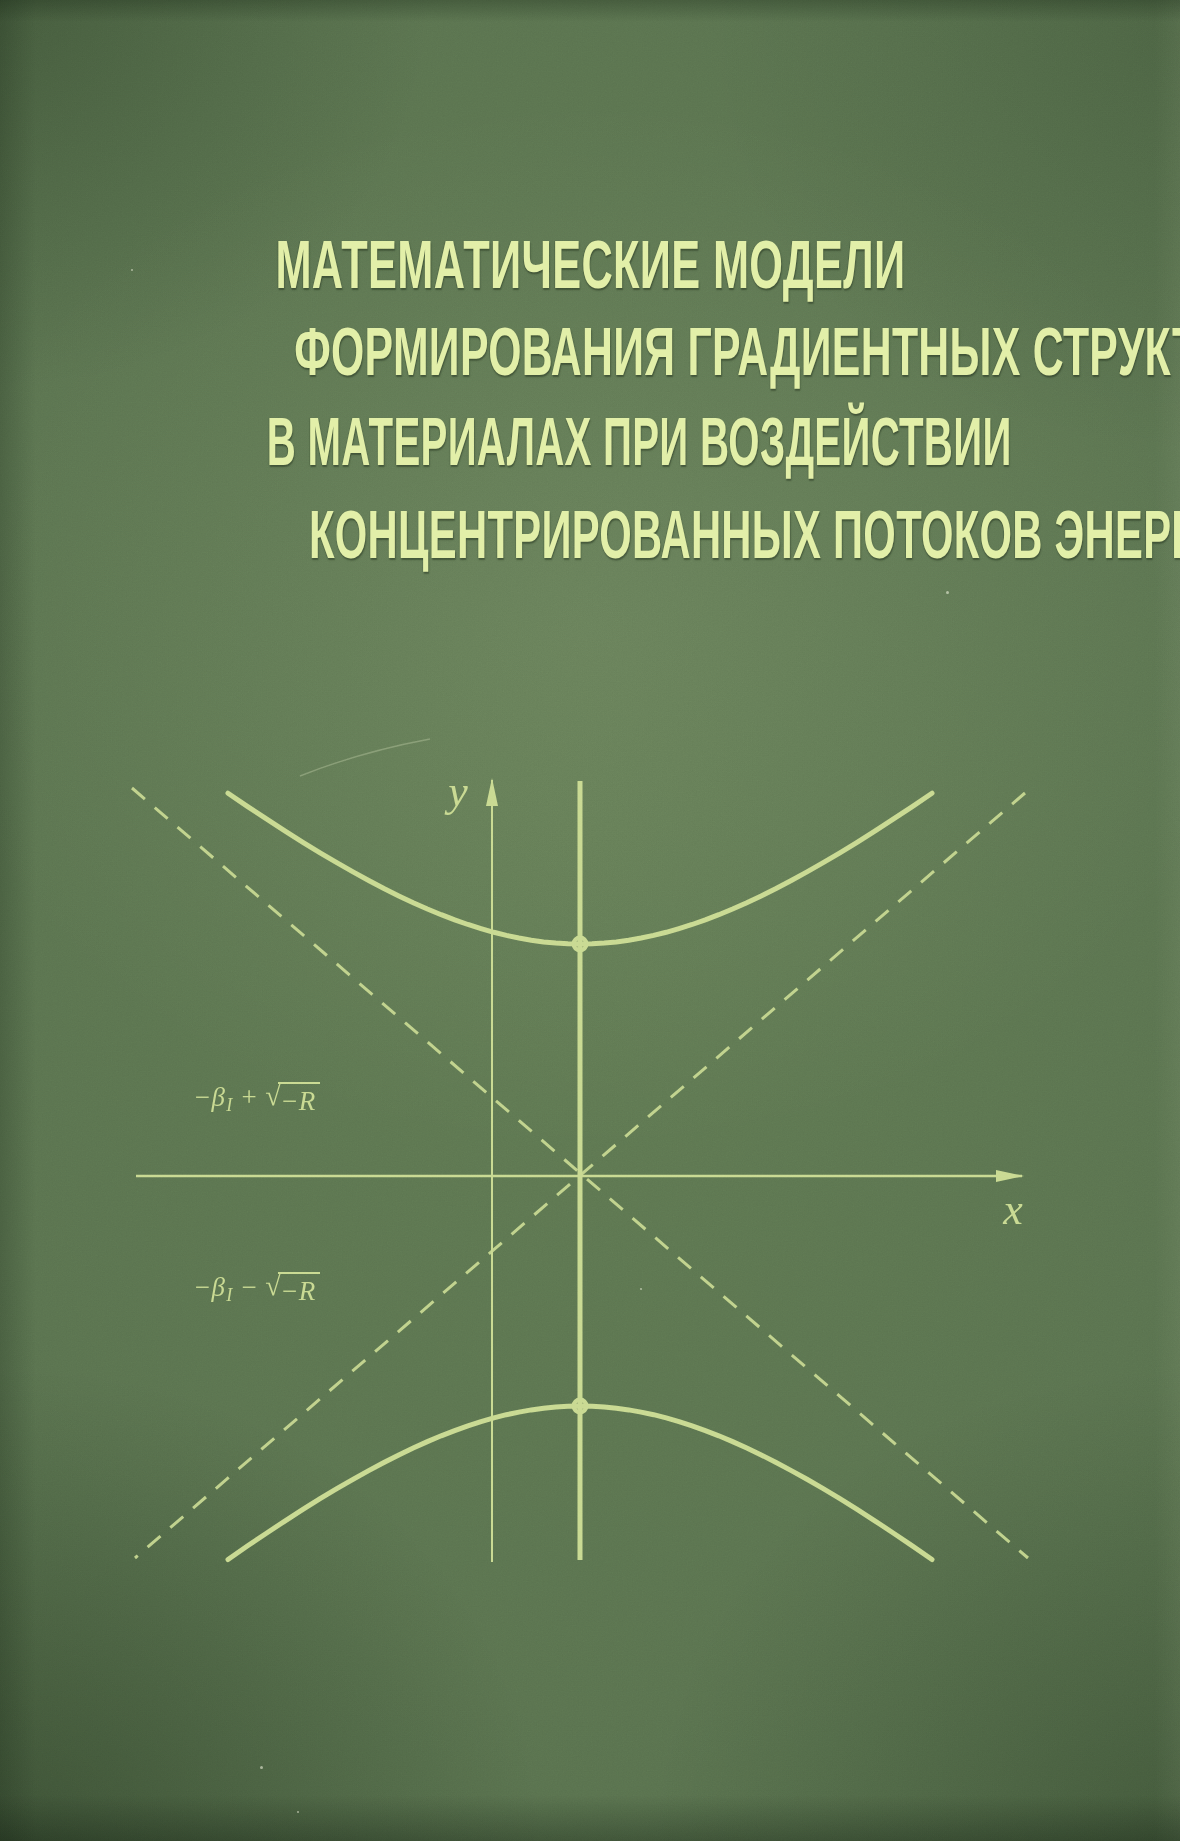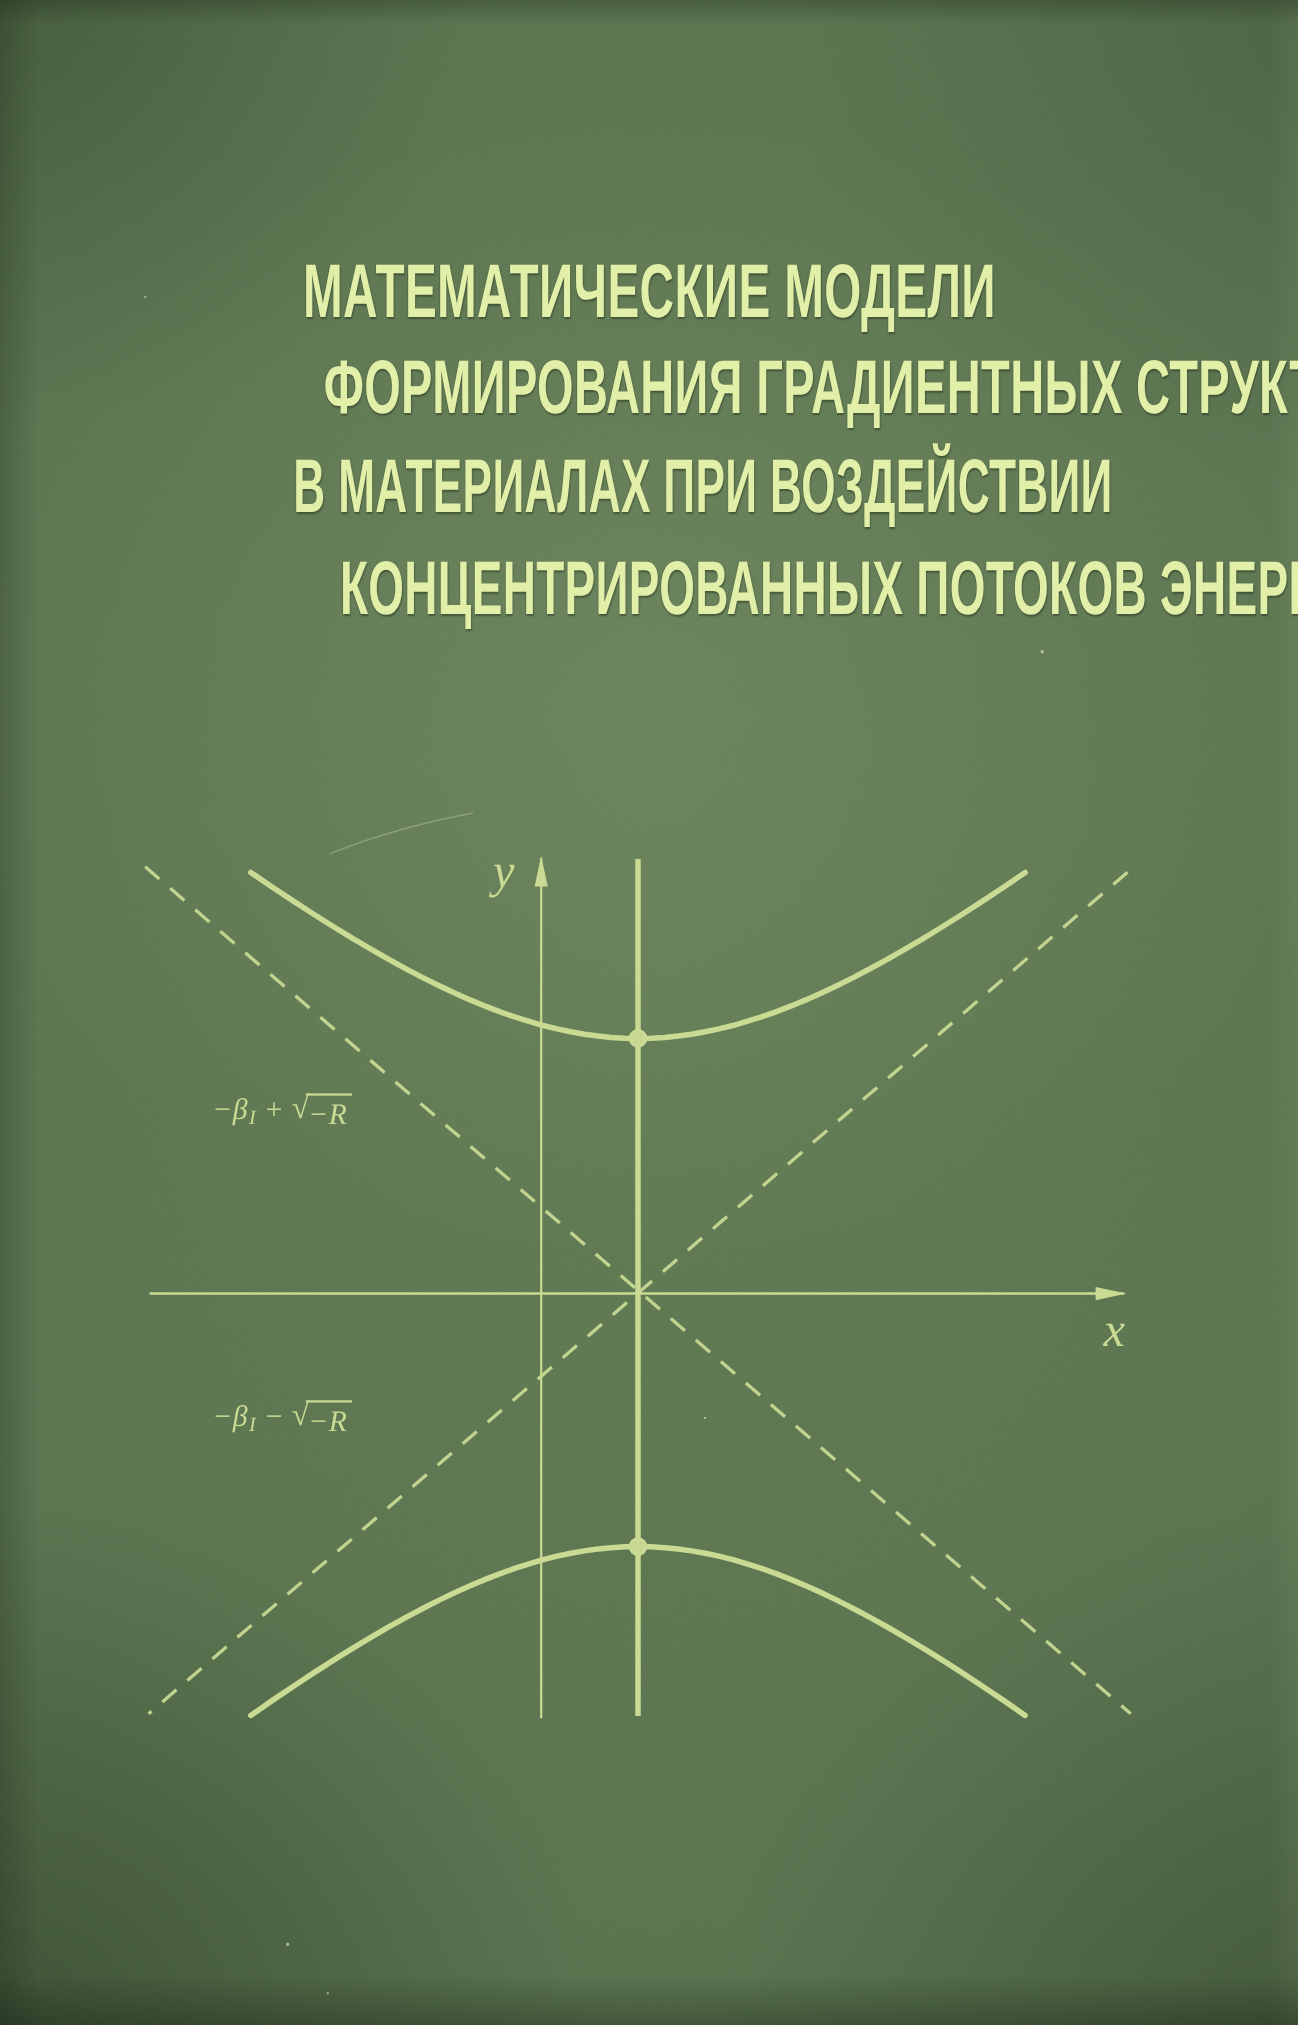--- a/index.html
+++ b/index.html
@@ -70,21 +70,21 @@
     <line class="thick" x1="580" x2="580" y1="781" y2="1560"></line>
     <path class="curve" d="M228.0,793.2 L247.7,806.6 L266.8,819.2 L285.2,831.1 L302.9,842.3 L320.1,852.9 L336.8,862.7 L353.0,871.9 L368.7,880.5 L383.9,888.5 L398.8,895.9 L413.2,902.7 L427.4,909.0 L441.2,914.7 L454.7,919.9 L467.9,924.5 L481.0,928.6 L493.8,932.3 L506.4,935.4 L518.9,938.0 L531.3,940.2 L543.6,941.9 L555.7,943.1 L567.9,943.8 L580.0,944.0 L592.1,943.8 L604.3,943.1 L616.4,941.9 L628.7,940.2 L641.1,938.0 L653.6,935.4 L666.2,932.3 L679.0,928.6 L692.1,924.5 L705.3,919.9 L718.8,914.7 L732.6,909.0 L746.8,902.7 L761.2,895.9 L776.1,888.5 L791.3,880.5 L807.0,871.9 L823.2,862.7 L839.9,852.9 L857.1,842.3 L874.8,831.1 L893.2,819.2 L912.3,806.6 L932.0,793.2 "></path>
     <path class="curve" d="M228.0,1559.5 L247.7,1545.8 L266.8,1533.0 L285.2,1520.8 L302.9,1509.4 L320.1,1498.7 L336.8,1488.7 L353.0,1479.3 L368.7,1470.6 L383.9,1462.5 L398.8,1454.9 L413.2,1448.0 L427.4,1441.6 L441.2,1435.8 L454.7,1430.6 L467.9,1425.8 L481.0,1421.6 L493.8,1417.9 L506.4,1414.7 L518.9,1412.1 L531.3,1409.9 L543.6,1408.2 L555.7,1407.0 L567.9,1406.2 L580.0,1406.0 L592.1,1406.2 L604.3,1407.0 L616.4,1408.2 L628.7,1409.9 L641.1,1412.1 L653.6,1414.7 L666.2,1417.9 L679.0,1421.6 L692.1,1425.8 L705.3,1430.6 L718.8,1435.8 L732.6,1441.6 L746.8,1448.0 L761.2,1454.9 L776.1,1462.5 L791.3,1470.6 L807.0,1479.3 L823.2,1488.7 L839.9,1498.7 L857.1,1509.4 L874.8,1520.8 L893.2,1533.0 L912.3,1545.8 L932.0,1559.5 "></path>
     <circle class="dot" r="6.2" cx="580" cy="944"></circle>
     <circle class="dot" r="6.2" cx="580" cy="1406"></circle>
     <text class="axis-label" x="458" y="806">y</text>
     <text class="axis-label" x="1013" y="1224">x</text>
     <path class="scratch" d="M300,776 Q360,752 430,739"></path>
   </svg>
 
-  <div class="mlabel" style="left:193px;top:992px;">
+  <div class="mlabel" style="left:193px;top:1081px;">
     <span>−β</span><sub>I</sub><span class="mop">+</span><span class="rad">
         <span class="radsign">√</span>
         <span class="radicand">−R</span>
       </span>
   </div>
 
   <div class="mlabel" style="left:193px;top:1271px;text-align:center;">
     <span>−β</span><sub>I</sub><span class="mop">−</span><span class="rad">
         <span class="radsign">√</span>
         <span class="radicand">−R</span>

